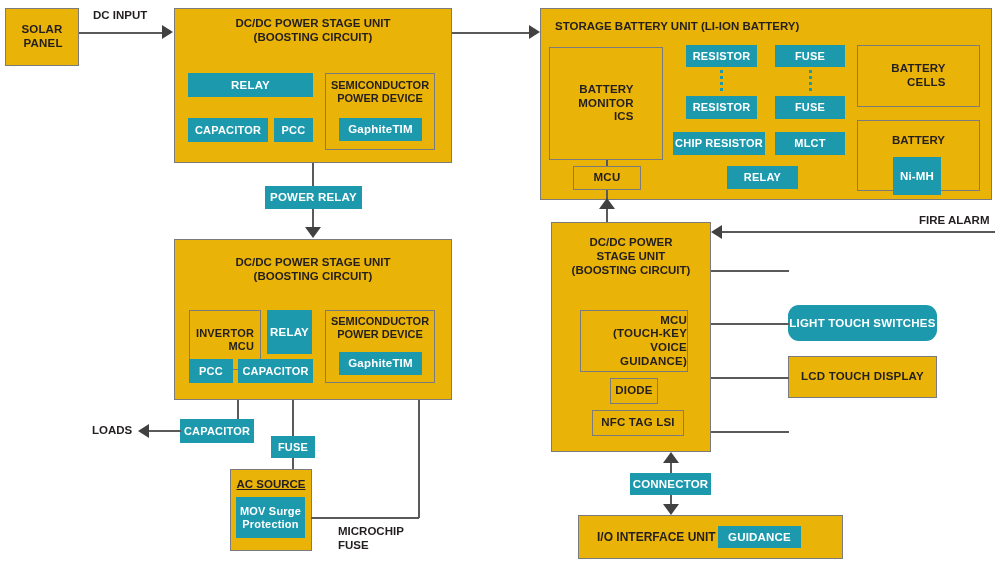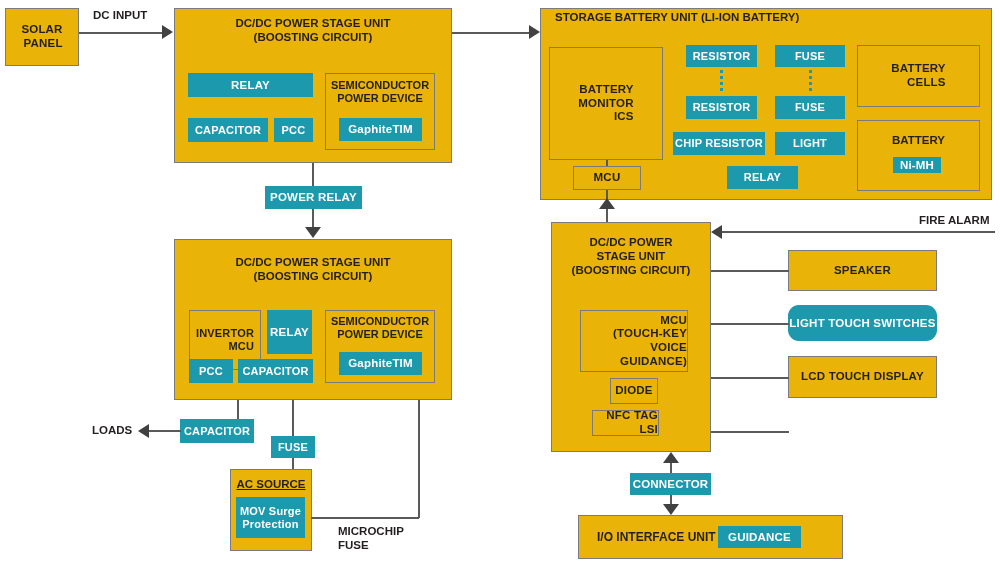--- a/index.html
+++ b/index.html
@@ -140,51 +140,51 @@
   <div class="box thin" style="left:230px;top:469px;width:82px;height:82px;display:block;"></div>
   <div class="title" style="left:232px;top:477px;width:78px;font-size:11.5px;text-decoration:underline;">AC SOURCE</div>
   <div class="teal" style="left: 236px; top: 497px; width: 69px; height: 41px; font-size: 11px; white-space: pre-line;">MOV Surge
 Protection</div>
 
   <div class="h-line" style="left:311px;top:517px;width:108px;"></div>
   <div class="lbl" style="left: 338px; top: 525px; font-size: 11.5px; white-space: pre-line;">MICROCHIP
 FUSE</div>
 
   <div class="box" style="left:540px;top:8px;width:452px;height:192px;display:block;"></div>
-  <div class="lbl" style="left:555px;top:11px;font-size:11.5px;">STORAGE BATTERY UNIT (LI-ION BATTERY)</div>
+  <div class="lbl" style="left:555px;top:20px;font-size:11.5px;">STORAGE BATTERY UNIT (LI-ION BATTERY)</div>
 
   <div class="box thin" style="left:549px;top:47px;width:114px;height:113px;font-size:11.5px;">
     <span style="white-space: pre-line;">BATTERY
 MONITOR
 ICS</span>
   </div>
   <div class="v-line" style="left:606px;top:160px;height:6px;"></div>
   <div class="box thin" style="left:573px;top:166px;width:68px;height:24px;font-size:11.5px;">
     <span>MCU</span>
   </div>
 
   <div class="teal" style="left:686px;top:45px;width:71px;height:22px;font-size:11px;">RESISTOR</div>
   <div class="dots" style="left:720px;top:70px;height:24px;"></div>
   <div class="teal" style="left:686px;top:96px;width:71px;height:23px;font-size:11px;">RESISTOR</div>
 
   <div class="teal" style="left:775px;top:45px;width:70px;height:22px;font-size:11px;">FUSE</div>
   <div class="dots" style="left:809px;top:70px;height:24px;"></div>
   <div class="teal" style="left:775px;top:96px;width:70px;height:23px;font-size:11px;">FUSE</div>
 
   <div class="teal" style="left:673px;top:132px;width:92px;height:23px;font-size:11px;">CHIP RESISTOR</div>
-  <div class="teal" style="left:775px;top:132px;width:70px;height:23px;font-size:11px;">LIGHT</div>
+  <div class="teal" style="left:775px;top:132px;width:70px;height:23px;font-size:11px;">MLCT</div>
   <div class="teal" style="left:727px;top:166px;width:71px;height:23px;font-size:11px;">RELAY</div>
 
   <div class="box thin" style="left:857px;top:45px;width:123px;height:62px;font-size:11.5px;">
     <span style="white-space: pre-line;">BATTERY
 CELLS</span>
   </div>
   <div class="box thin" style="left:857px;top:120px;width:123px;height:71px;display:block;"></div>
   <div class="title" style="left:859px;top:133px;width:119px;font-size:11.5px;">BATTERY</div>
-  <div class="teal" style="left:893px;top:157px;width:48px;height:16px;font-size:11.5px;">Ni-MH</div>
+  <div class="teal" style="left:893px;top:157px;width:48px;height:38px;font-size:11.5px;">Ni-MH</div>
 
   <div class="v-line" style="left:606px;top:190px;height:41px;"></div>
   <div class="arrow up" style="left:599px;top:198px;"></div>
 
   <div class="lbl" style="left:919px;top:214px;font-size:11.5px;">FIRE ALARM</div>
   <div class="h-line" style="left:722px;top:231px;width:273px;"></div>
   <div class="arrow left" style="left:711px;top:225px;"></div>
 
   <div class="box" style="left:551px;top:222px;width:160px;height:230px;display:block;"></div>
   <div class="title" style="left: 553px; top: 235px; width: 156px; font-size: 11.5px; white-space: pre-line;">DC/DC POWER
@@ -192,27 +192,24 @@
 (BOOSTING CIRCUIT)</div>
 
   <div class="box thin" style="left:580px;top:310px;width:108px;height:62px;font-size:11.5px;">
     <span style="white-space: pre-line;">MCU
 (TOUCH-KEY
 VOICE GUIDANCE)</span>
   </div>
   <div class="box thin" style="left:610px;top:378px;width:48px;height:26px;font-size:11.5px;">
     <span>DIODE</span>
   </div>
-  <div class="box thin" style="left:592px;top:410px;width:67px;height:26px;font-size:11.5px;">
+  <div class="box thin" style="left:592px;top:410px;width:92px;height:26px;font-size:11.5px;">
     <span>NFC TAG LSI</span>
   </div>
 
-  <div class="box" style="left:788px;top:250px;width:149px;height:41px;font-size:11.5px;">
-    <span>SPEAKER</span>
-  </div>
   <div class="h-line" style="left:711px;top:270px;width:78px;"></div>
 
   <div class="teal" style="left:788px;top:305px;width:149px;height:36px;font-size:11.5px;border-radius:11px;">LIGHT TOUCH SWITCHES</div>
   <div class="h-line" style="left:711px;top:323px;width:78px;"></div>
 
   <div class="box" style="left:788px;top:356px;width:149px;height:42px;font-size:11.5px;">
     <span>LCD TOUCH DISPLAY</span>
   </div>
   <div class="h-line" style="left:711px;top:377px;width:78px;"></div>
 

